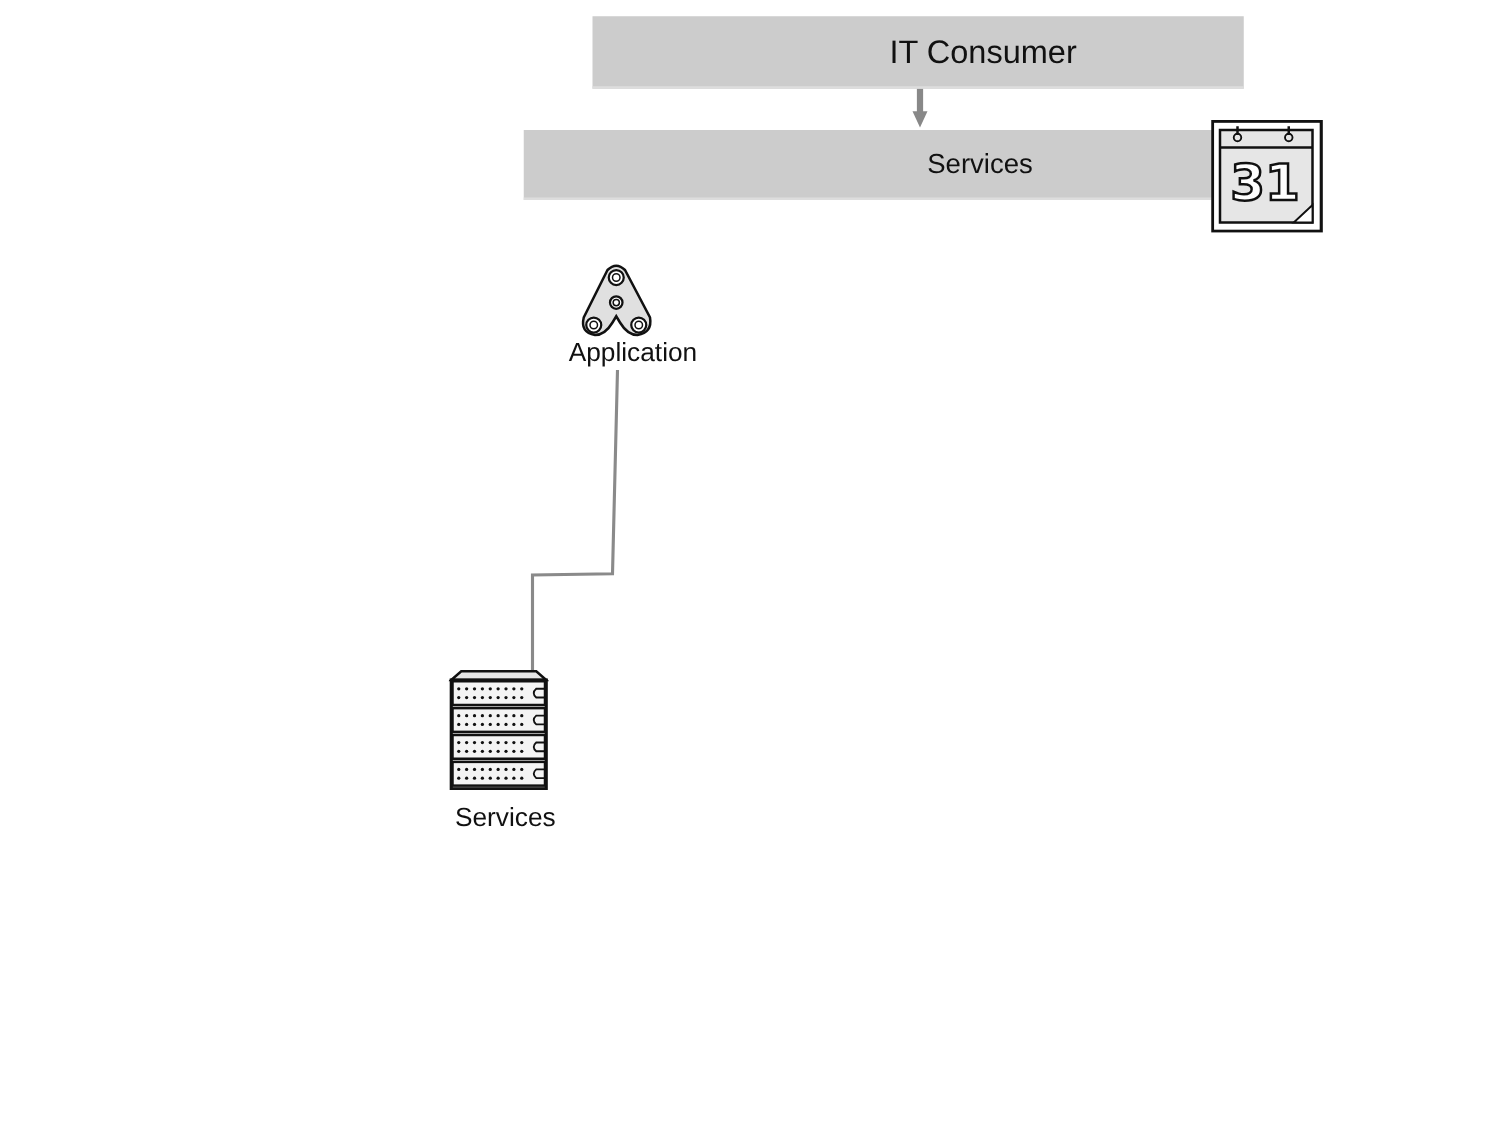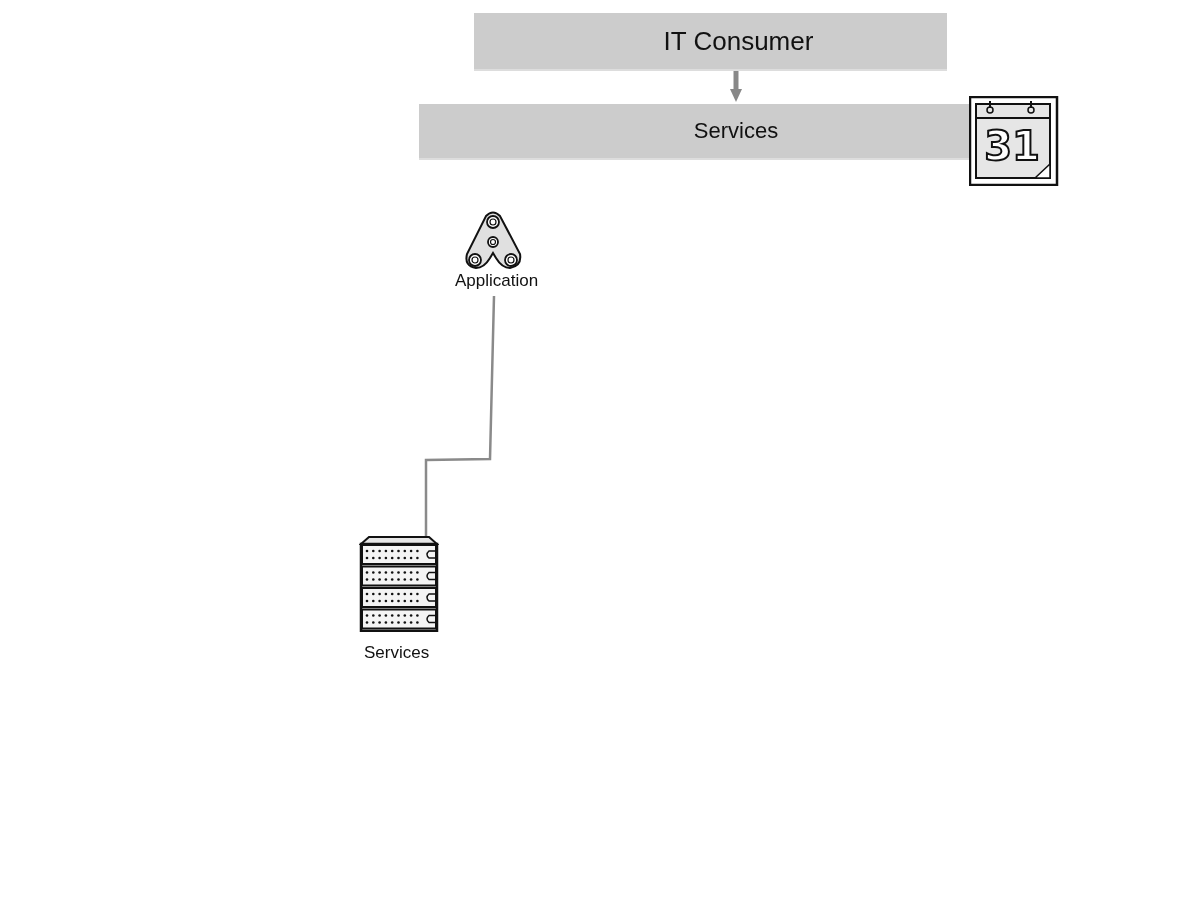--- a/index.html
+++ b/index.html
@@ -1,24 +1,24 @@
 <!DOCTYPE html>
 <html><head>
   <meta charset="utf-8">
   <style>
     html, body { margin: 0; padding: 0; background: #ffffff; }
     body { width: 1201px; height: 901px; position: relative; overflow: hidden;
            font-family: "Liberation Sans", sans-serif; }
     .box { position: absolute; background: #cccccc; border-bottom: 2px solid #dddddd;
-           display: flex; align-items: center; justify-content: center; color: #111; }
+           display: flex; align-items: center; justify-content: center; color: #111; padding-left: 48px; }
     #consumer { left: 474px; top: 13px; width: 473px; height: 56px; font-size: 26px; }
     #consumer span { margin-left: 56px; }
     #services { left: 419px; top: 104px; width: 554px; height: 54px; font-size: 22px; }
     #services span { margin-left: 80px; }
-    .label { position: absolute; font-size: 17px; color: #111; }
+    .label { position: absolute; font-size: 21px; color: #111; }
     #app-label { left: 455px; top: 271px; }
     #phys-label { left: 364px; top: 643px; }
     svg.overlay { position: absolute; left: 0; top: 0; }
     .icon { position: absolute; }
   </style>
 </head>
 <body>
 
 <svg class="overlay" width="1201" height="901">
 

